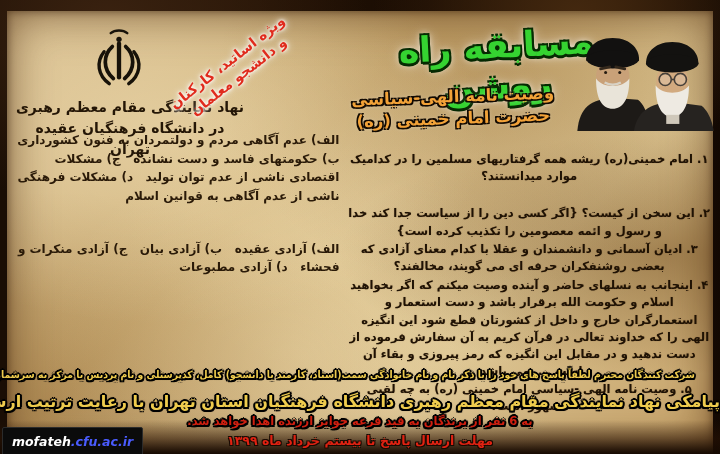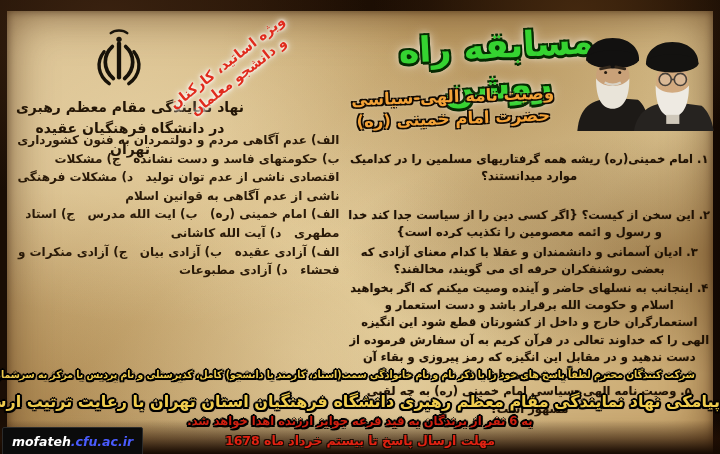--- a/index.html
+++ b/index.html
@@ -174,35 +174,34 @@
     </svg>
   </div>
 
   <div class="questions">
     <div class="qrow">
       <div class="qtext">۱. امام خمینی(ره) ریشه همه گرفتاریهای مسلمین را در کدامیک موارد میدانستند؟</div>
       <div class="qopts">الف) عدم آگاهی مردم و دولتمردان به فنون کشورداری   ب) حکومتهای فاسد و دست نشانده   ج) مشکلات اقتصادی ناشی از عدم توان تولید   د) مشکلات فرهنگی ناشی از عدم آگاهی به قوانین اسلام</div>
     </div>
     <div class="qrow">
       <div class="qtext">۲. این سخن از کیست؟ {اگر کسی دین را از سیاست جدا کند خدا و رسول و ائمه معصومین را تکذیب کرده است}</div>
-      <div class="qopts">الف) امام خمینی (ره)   ب) ایت الله مدرس   ج) استاد مطهری   د) آیت الله کاشانی</div>
     </div>
     <div class="qrow">
       <div class="qtext">۳. ادیان آسمانی و دانشمندان و عقلا با کدام معنای آزادی که بعضی روشنفکران حرفه ای می گویند، مخالفند؟</div>
       <div class="qopts">الف) آزادی عقیده   ب) آزادی بیان   ج) آزادی منکرات و فحشاء   د) آزادی مطبوعات</div>
     </div>
     <div class="qrow">
       <div class="qtext">۴. اینجانب به نسلهای حاضر و آینده وصیت میکنم که اگر بخواهید اسلام و حکومت الله برقرار باشد و دست استعمار و استعمارگران خارج و داخل از کشورتان قطع شود این انگیزه الهی را که خداوند تعالی در قرآن کریم به آن سفارش فرموده از دست ندهید و در مقابل این انگیزه که رمز پیروزی و بقاء آن است .... می باشد.</div>
     </div>
     <div class="qrow">
       <div class="qtext">۵. وصیت نامه الهی -سیاسی امام خمینی (ره) به چه لقبی مشهور است؟</div>
     </div>
   </div>
 
   <div class="fline1 y-outline">شرکت کنندگان محترم لطفاً پاسخ های خود را با ذکر نام و نام خانوادگی سمت(استاد، کارمند یا دانشجو) کامل، کدپرسنلی و نام پردیس یا مرکز به سرشماره ۳۰۰۰۸۲۸۸۵۵ سامانه</div>
   <div class="fline2 y-outline">پیامکی نهاد نمایندگی مقام معظم رهبری دانشگاه فرهنگیان استان تهران با رعایت ترتیب ارسال فرمایید.</div>
   <div class="prize y-outline">به 6 نفر از برندگان به قید قرعه جوایز ارزنده اهدا خواهد شد.</div>
   <div class="bottom-fade"></div>
-  <div class="deadline">مهلت ارسال پاسخ تا بیستم خرداد ماه 1678</div>
+  <div class="deadline">مهلت ارسال پاسخ تا بیستم خرداد ماه ۱۳۹۹</div>
   <div class="site">
     <span class="w">mofateh</span><span class="b">.cfu.ac.ir</span>
   </div>
 </div>
 
 </body></html>

